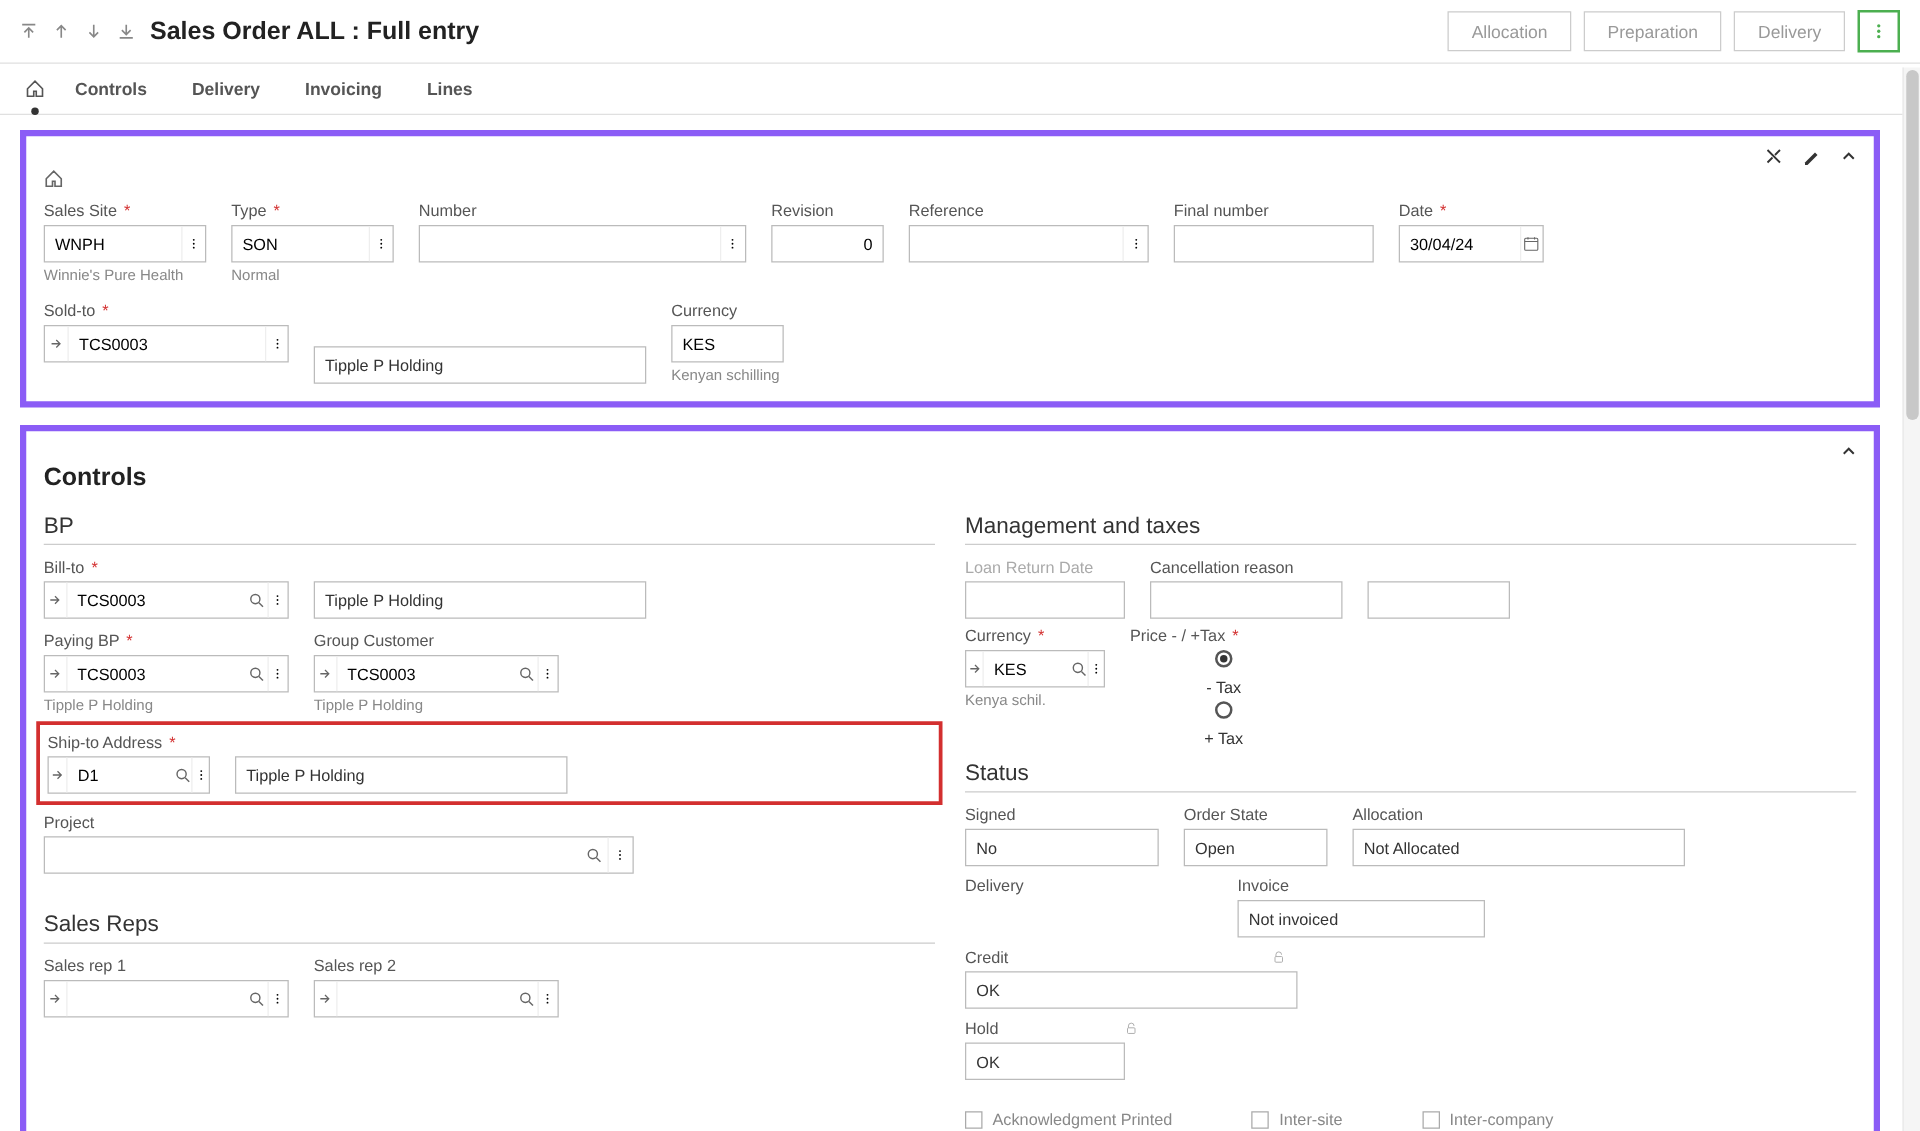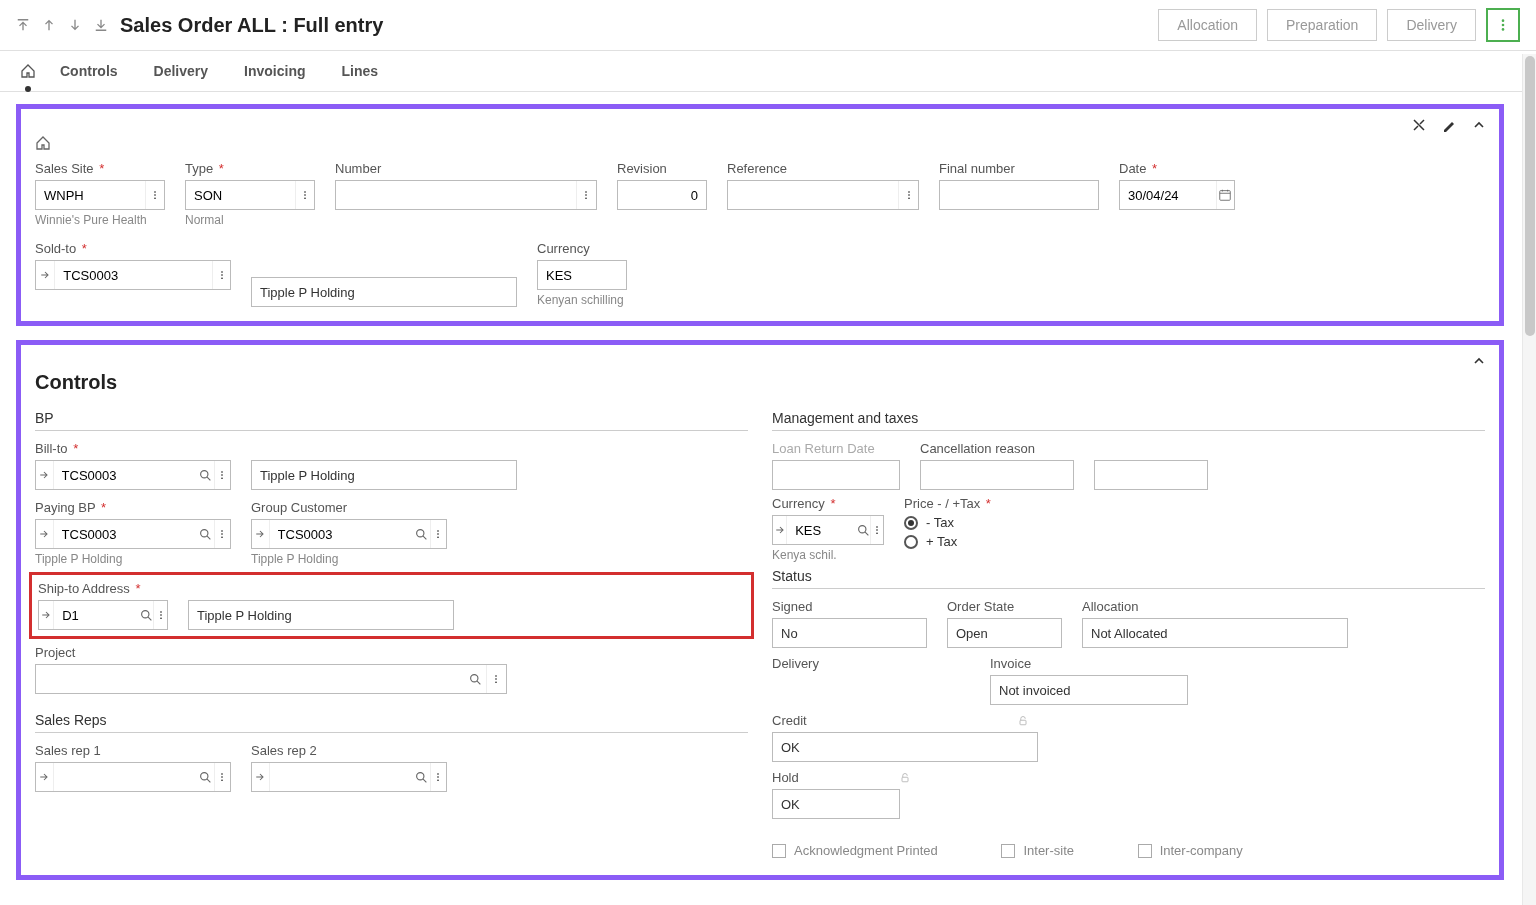--- a/index.html
+++ b/index.html
@@ -47,31 +47,31 @@
 .inp-wrap { position: relative; display: flex; align-items: center; border: 1px solid #bbb; background: #fff; height: 30px; }
 .inp-wrap input { border: none; outline: none; padding: 0 8px; font-size: 13px; height: 100%; width: 100%; background: transparent; }
 .inp-wrap .pre-ico { width: 24px; display: flex; align-items: center; justify-content: center; border-right: 1px solid #eee; height: 100%; color: #666; }
 .inp-wrap .post-ico { width: 22px; display: flex; align-items: center; justify-content: center; height: 100%; color: #666; cursor: pointer; }
 .inp-wrap .post-ico.sep { border-left: 1px solid #eee; }
 .inp-ro { border: 1px solid #bbb; background: #fff; height: 30px; display: flex; align-items: center; padding: 0 8px; font-size: 13px; color: #333; }
 .inp-right input { text-align: right; }
 
 
 .sec-title { font-size: 20px; font-weight: 600; color: #222; margin-bottom: 10px; }
-.subhdr { font-size: 14px; color: #333; border-bottom: 1px solid #ccc; padding-bottom: 4px; margin: 6px 0 10px; }
+.subhdr { font-size: 18px; color: #333; border-bottom: 1px solid #ccc; padding-bottom: 4px; margin: 6px 0 10px; }
 
 
 .two-col { display: flex; gap: 24px; }
 .col { flex: 1; }
 
 
 .highlight { border: 3px solid #d32f2f; padding: 6px; margin: 6px -6px; }
 
 
-.radio-row { display: flex; align-items: center; gap: 8px; margin-bottom: 4px; }
+.radio-row { display: flex; align-items: center; gap: 8px; margin-bottom: 4px; flex-direction: column; }
 .radio { width: 14px; height: 14px; border: 2px solid #555; border-radius: 50%; display: inline-block; position: relative; }
 .radio.checked::after { content: ""; position: absolute; top: 2px; left: 2px; width: 6px; height: 6px; border-radius: 50%; background: #333; }
 
 
 .chk { width: 14px; height: 14px; border: 1px solid #aaa; display: inline-block; background: #fff; }
 .chk-row { display: inline-flex; align-items: center; gap: 8px; color: #888; font-size: 13px; margin-right: 60px; }
 
 
 .lock { color: #aaa; }
 
@@ -428,21 +428,21 @@
             <span class="post-ico sep">
                   <svg viewBox="0 0 16 16" width="10" height="12">
                     <circle cx="8" cy="3" r="1.2"></circle>
                     <circle cx="8" cy="8" r="1.2"></circle>
                     <circle cx="8" cy="13" r="1.2"></circle>
                   </svg>
                 </span>
           </div>
         </div>
 
-        <div class="subhdr" style="margin-top:18px">Sales Reps</div>
+        <div class="subhdr" style="margin-top:30px">Sales Reps</div>
         <div class="form-row">
           <div class="form-group" style="width:196px">
             <div class="label">Sales rep 1</div>
             <div class="inp-wrap">
               <span class="pre-ico">
                     <svg viewBox="0 0 16 16" width="12" height="12">
                       <path d="M3 8h8M8 4l4 4-4 4" stroke="#666" stroke-width="1.4" fill="none"></path>
                     </svg>
                   </span>
               <input value="" style="">

